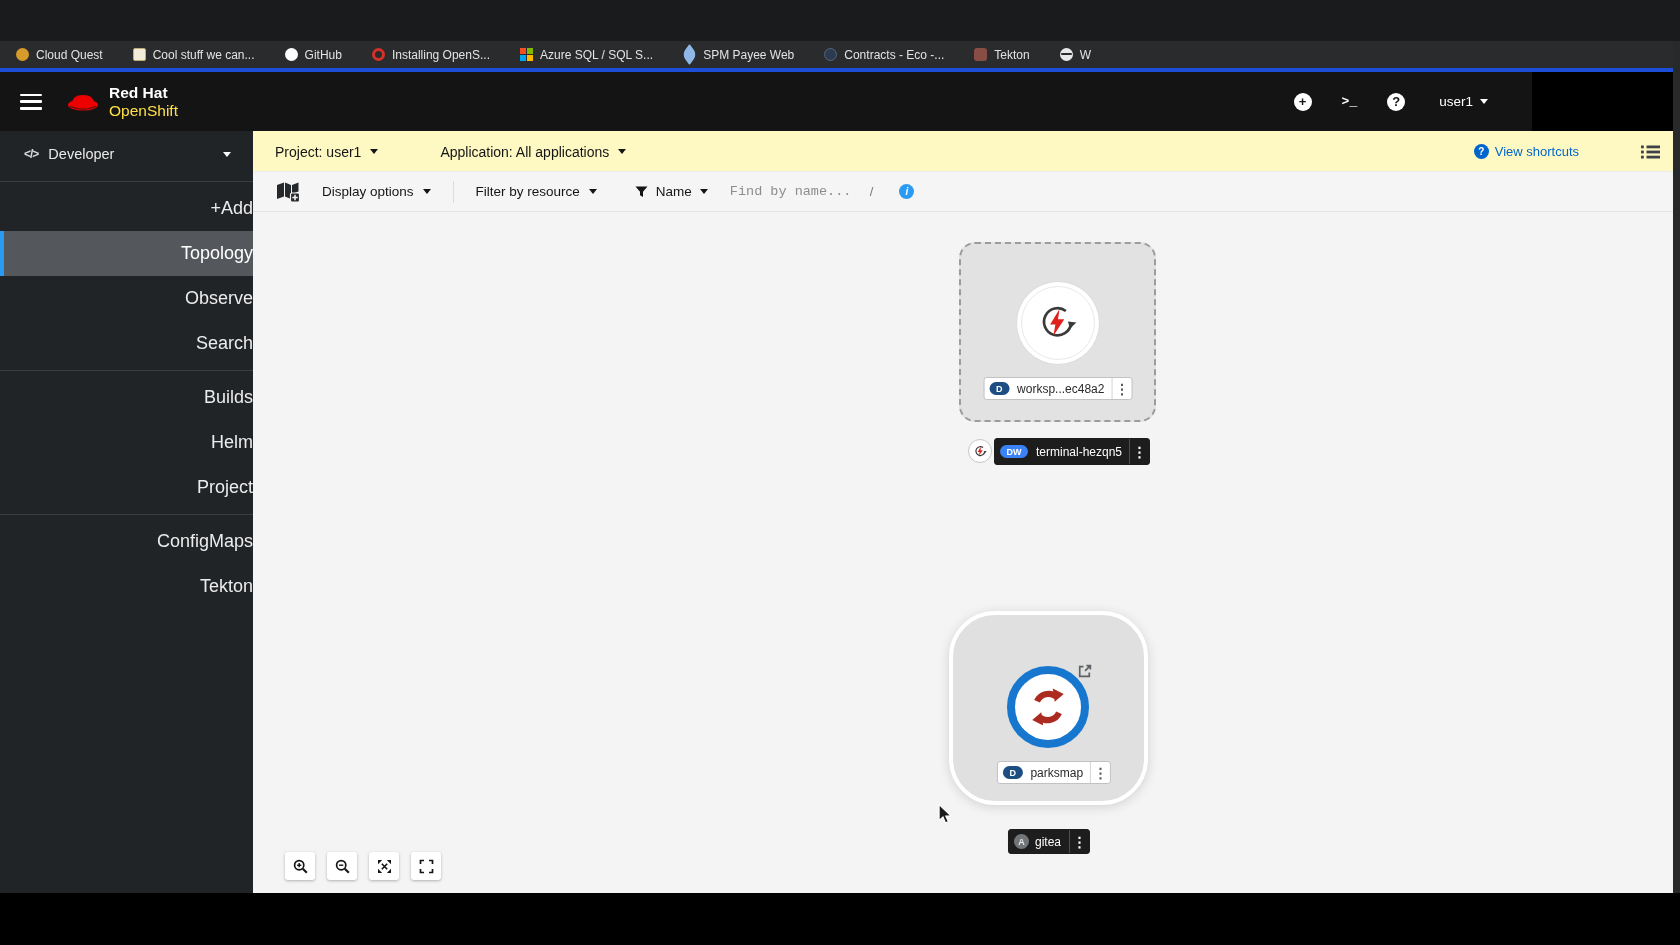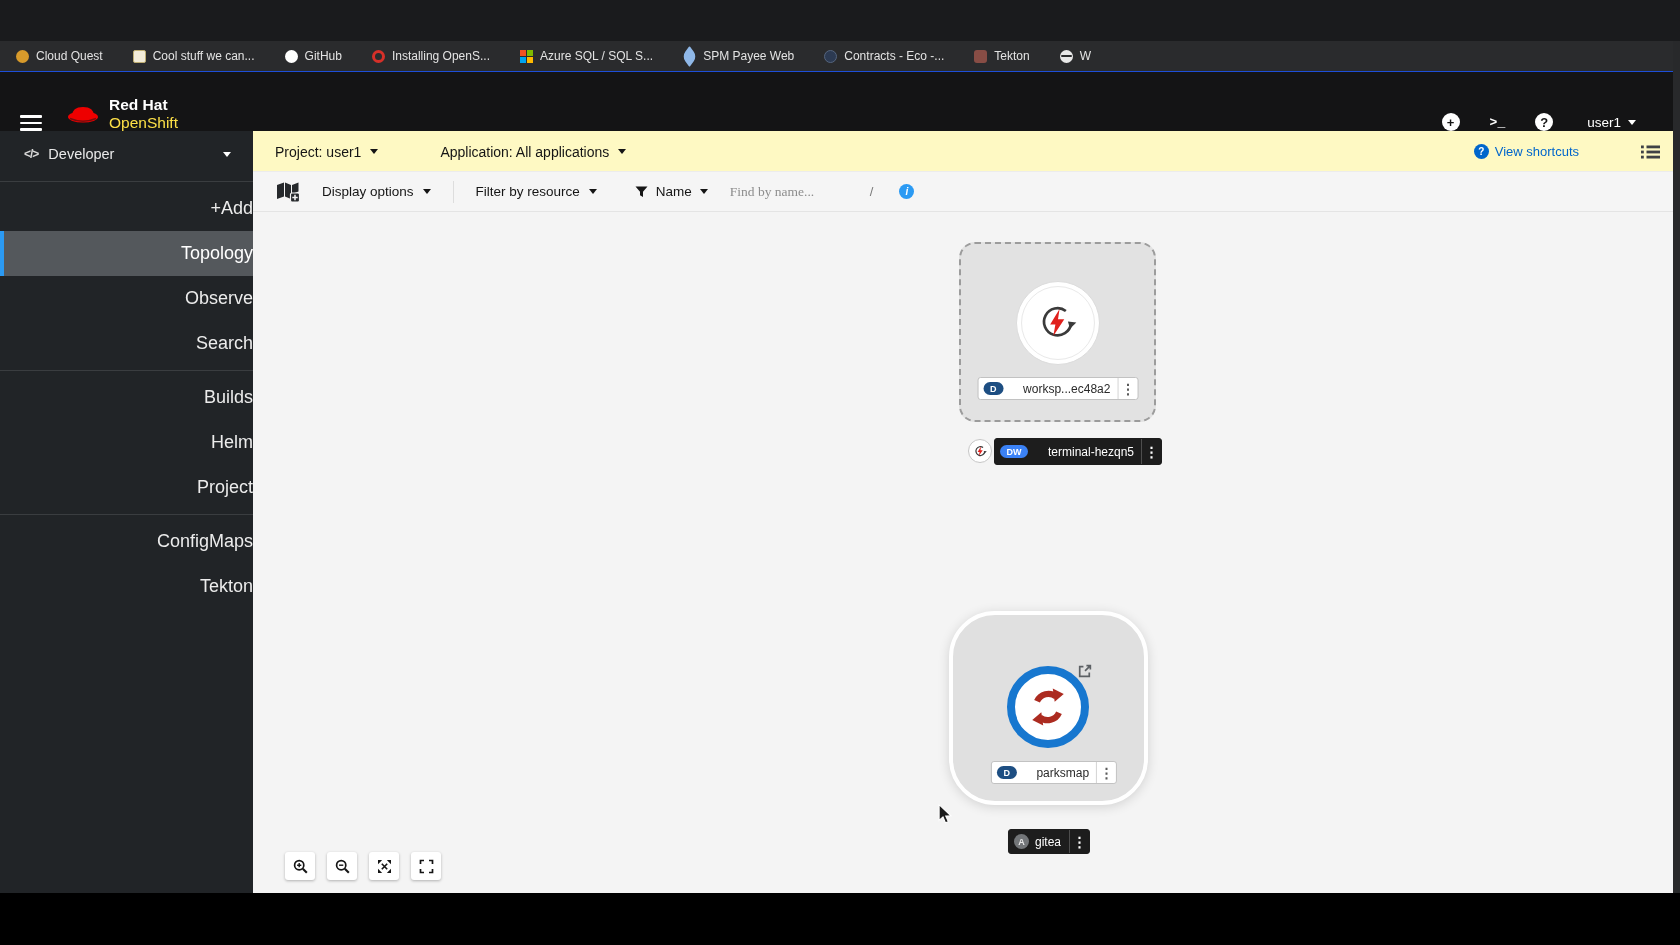--- a/index.html
+++ b/index.html
@@ -3,36 +3,36 @@
 <meta charset="utf-8">
 <style>
   * { margin:0; padding:0; box-sizing:border-box; }
   html,body { background:#000; }
   body { font-family:"Liberation Sans", sans-serif; }
   #screen { position:relative; width:1680px; height:945px; overflow:hidden; background:#000; }
 
   
   .strip-top { position:absolute; left:0; top:0; width:1680px; height:41px; background:#1a1b1d; }
   .bookmarks-bar { position:absolute; left:0; top:41px; width:1680px; height:31px; background:#2a2b2d;
-                   display:flex; align-items:center; padding:0 0 0 16px; gap:30px; border-bottom:1px solid #1d4ed8; }
+                   display:flex; align-items:center; padding:0 0 0 16px; gap:30px; border-bottom:4px solid #1d4ed8; }
   .bookmark { display:flex; align-items:center; gap:7px; color:#e3e3e3; font-size:12px; white-space:nowrap; cursor:default; }
   .fav { width:13px; height:13px; flex:0 0 auto; }
   .fav.circle { border-radius:50%; }
   .fav.square { border-radius:2px; }
   .fav.donut { border-radius:50%; background:transparent; border:3.5px solid #d63029; }
   .fav.msgrid { display:grid; grid-template-columns:6px 6px; grid-template-rows:6px 6px; gap:1px; width:13px; height:13px; }
   .fav.msgrid i { display:block; }
   .fav.feather { background:#8fb8e8; transform:rotate(45deg) skew(8deg,8deg); border-radius:1px 6px 1px 6px; }
   .fav.globe { border-radius:50%; background:#e8e8e8; position:relative; }
   .fav.globe::after { content:""; position:absolute; left:1px; right:1px; top:5px; height:2px; background:#2a2b2d; border-radius:2px; }
   .fav.blur { border-radius:3px; background:#a0564b; opacity:.8; }
 
   
-  .masthead { position:absolute; left:0; top:72px; width:1680px; height:59px; background:#141415;
-              display:flex; align-items:flex-end; }
+  .masthead { position:absolute; left:0; top:72px; width:1532px; height:59px; background:#141415;
+              display:flex; align-items:center; }
   .hamburger { width:22px; height:16px; margin-left:20px; display:flex; flex-direction:column; justify-content:space-between; cursor:pointer; }
   .hamburger i { display:block; height:2.6px; background:#fff; border-radius:1px; }
   .brand { display:flex; align-items:center; gap:9px; margin-left:24px; }
   .brand-text { color:#fff; line-height:1.12; font-size:15.5px; }
   .brand-text b { display:block; font-weight:700; }
   .brand-text span { display:block; font-weight:400; color:#fde047; }
   .mast-right { margin-left:auto; display:flex; align-items:center; gap:30px; margin-right:44px; }
   .mast-icon-btn { width:18px; height:18px; border-radius:50%; background:#fff; color:#151515;
                    display:flex; align-items:center; justify-content:center; font-size:13px; font-weight:700; cursor:pointer; }
   .mast-term { color:#fff; font-family:"Liberation Mono", monospace; font-weight:700; font-size:13px; cursor:pointer; }
@@ -63,38 +63,38 @@
   .qmark { width:15px; height:15px; border-radius:50%; background:#0066cc; color:#fff; font-size:10px; font-weight:700;
            display:flex; align-items:center; justify-content:center; }
   .list-toggle { cursor:pointer; display:flex; align-items:center; }
 
   .filter-bar { height:40px; background:#f5f5f5; border-bottom:1px solid #e4e4e4; display:flex; align-items:center; padding:0 16px 0 23px; }
   .quick-add { margin-right:22px; cursor:pointer; display:flex; align-items:center; }
   .fb-dd { display:flex; align-items:center; gap:9px; font-size:13.5px; color:#151515; cursor:pointer; }
   .fb-sep { width:1px; height:22px; background:#ddd; margin:0 22px; }
   .fb-name { display:flex; align-items:center; gap:8px; margin-left:38px; }
   .find-input { border:none; outline:none; background:transparent; font-size:13.5px; color:#151515; width:132px; margin-left:22px;
-                font-family:Liberation Serif, serif; }
+                font-family:Liberation Mono, monospace; }
   .find-input::placeholder { color:#8d8d8d; }
   .slash-hint { color:#7a7a7a; font-size:13px; margin-left:8px; }
   .info-dot { width:15px; height:15px; border-radius:50%; background:#2b9af3; color:#fff; font-size:10px; font-weight:700; font-style:italic;
               display:flex; align-items:center; justify-content:center; margin-left:26px; cursor:pointer; }
 
   
   .canvas { position:relative; flex:1; background:#f4f4f4; overflow:hidden; }
 
   .group-workspace { position:absolute; left:706px; top:30px; width:197px; height:180px; border-radius:16px;
                      background:#e2e2e2; border:2px dashed #9c9c9c; cursor:pointer; }
   .node-workspace { position:absolute; left:763px; top:69px; width:84px; height:84px; border-radius:50%;
                     background:#fff; border:1px solid #dcdcdc; display:flex; align-items:center; justify-content:center; cursor:pointer; }
   .node-workspace::after { content:""; position:absolute; inset:4px; border-radius:50%; border:1px solid #e9e9e9; }
 
   .pill { position:absolute; height:23px; background:#fff; border:1px solid #c2c2c2; border-radius:3px;
           display:flex; align-items:center; font-size:12px; color:#2a2a2a; cursor:pointer; white-space:nowrap; }
-  .pill .txt { padding:0 7px 0 20px; }
+  .pill .txt { padding:0 7px 0 8px; }
   .pill .vdiv { width:1px; align-self:stretch; background:#d4d4d4; }
   .pill .kebab { width:19px; text-align:center; color:#5a5a5a; font-size:14px; font-weight:700; cursor:pointer; }
   .pill.dark { background:#1d1d1d; border-color:#1d1d1d; color:#fff; }
   .pill.dark .vdiv { background:#4e4e4e; }
   .pill.dark .kebab { color:#fff; }
   .badge { background:#1d4e82; color:#fff; font-size:9px; font-weight:700; border-radius:8px; padding:1.5px 6.5px; margin-left:5px; }
   .badge.dw { background:#3b82f6; }
   .badge.a { background:#737679; color:#e8e8e8; border-radius:50%; padding:0; width:15px; height:15px;
              display:flex; align-items:center; justify-content:center; font-size:9px; }
 

